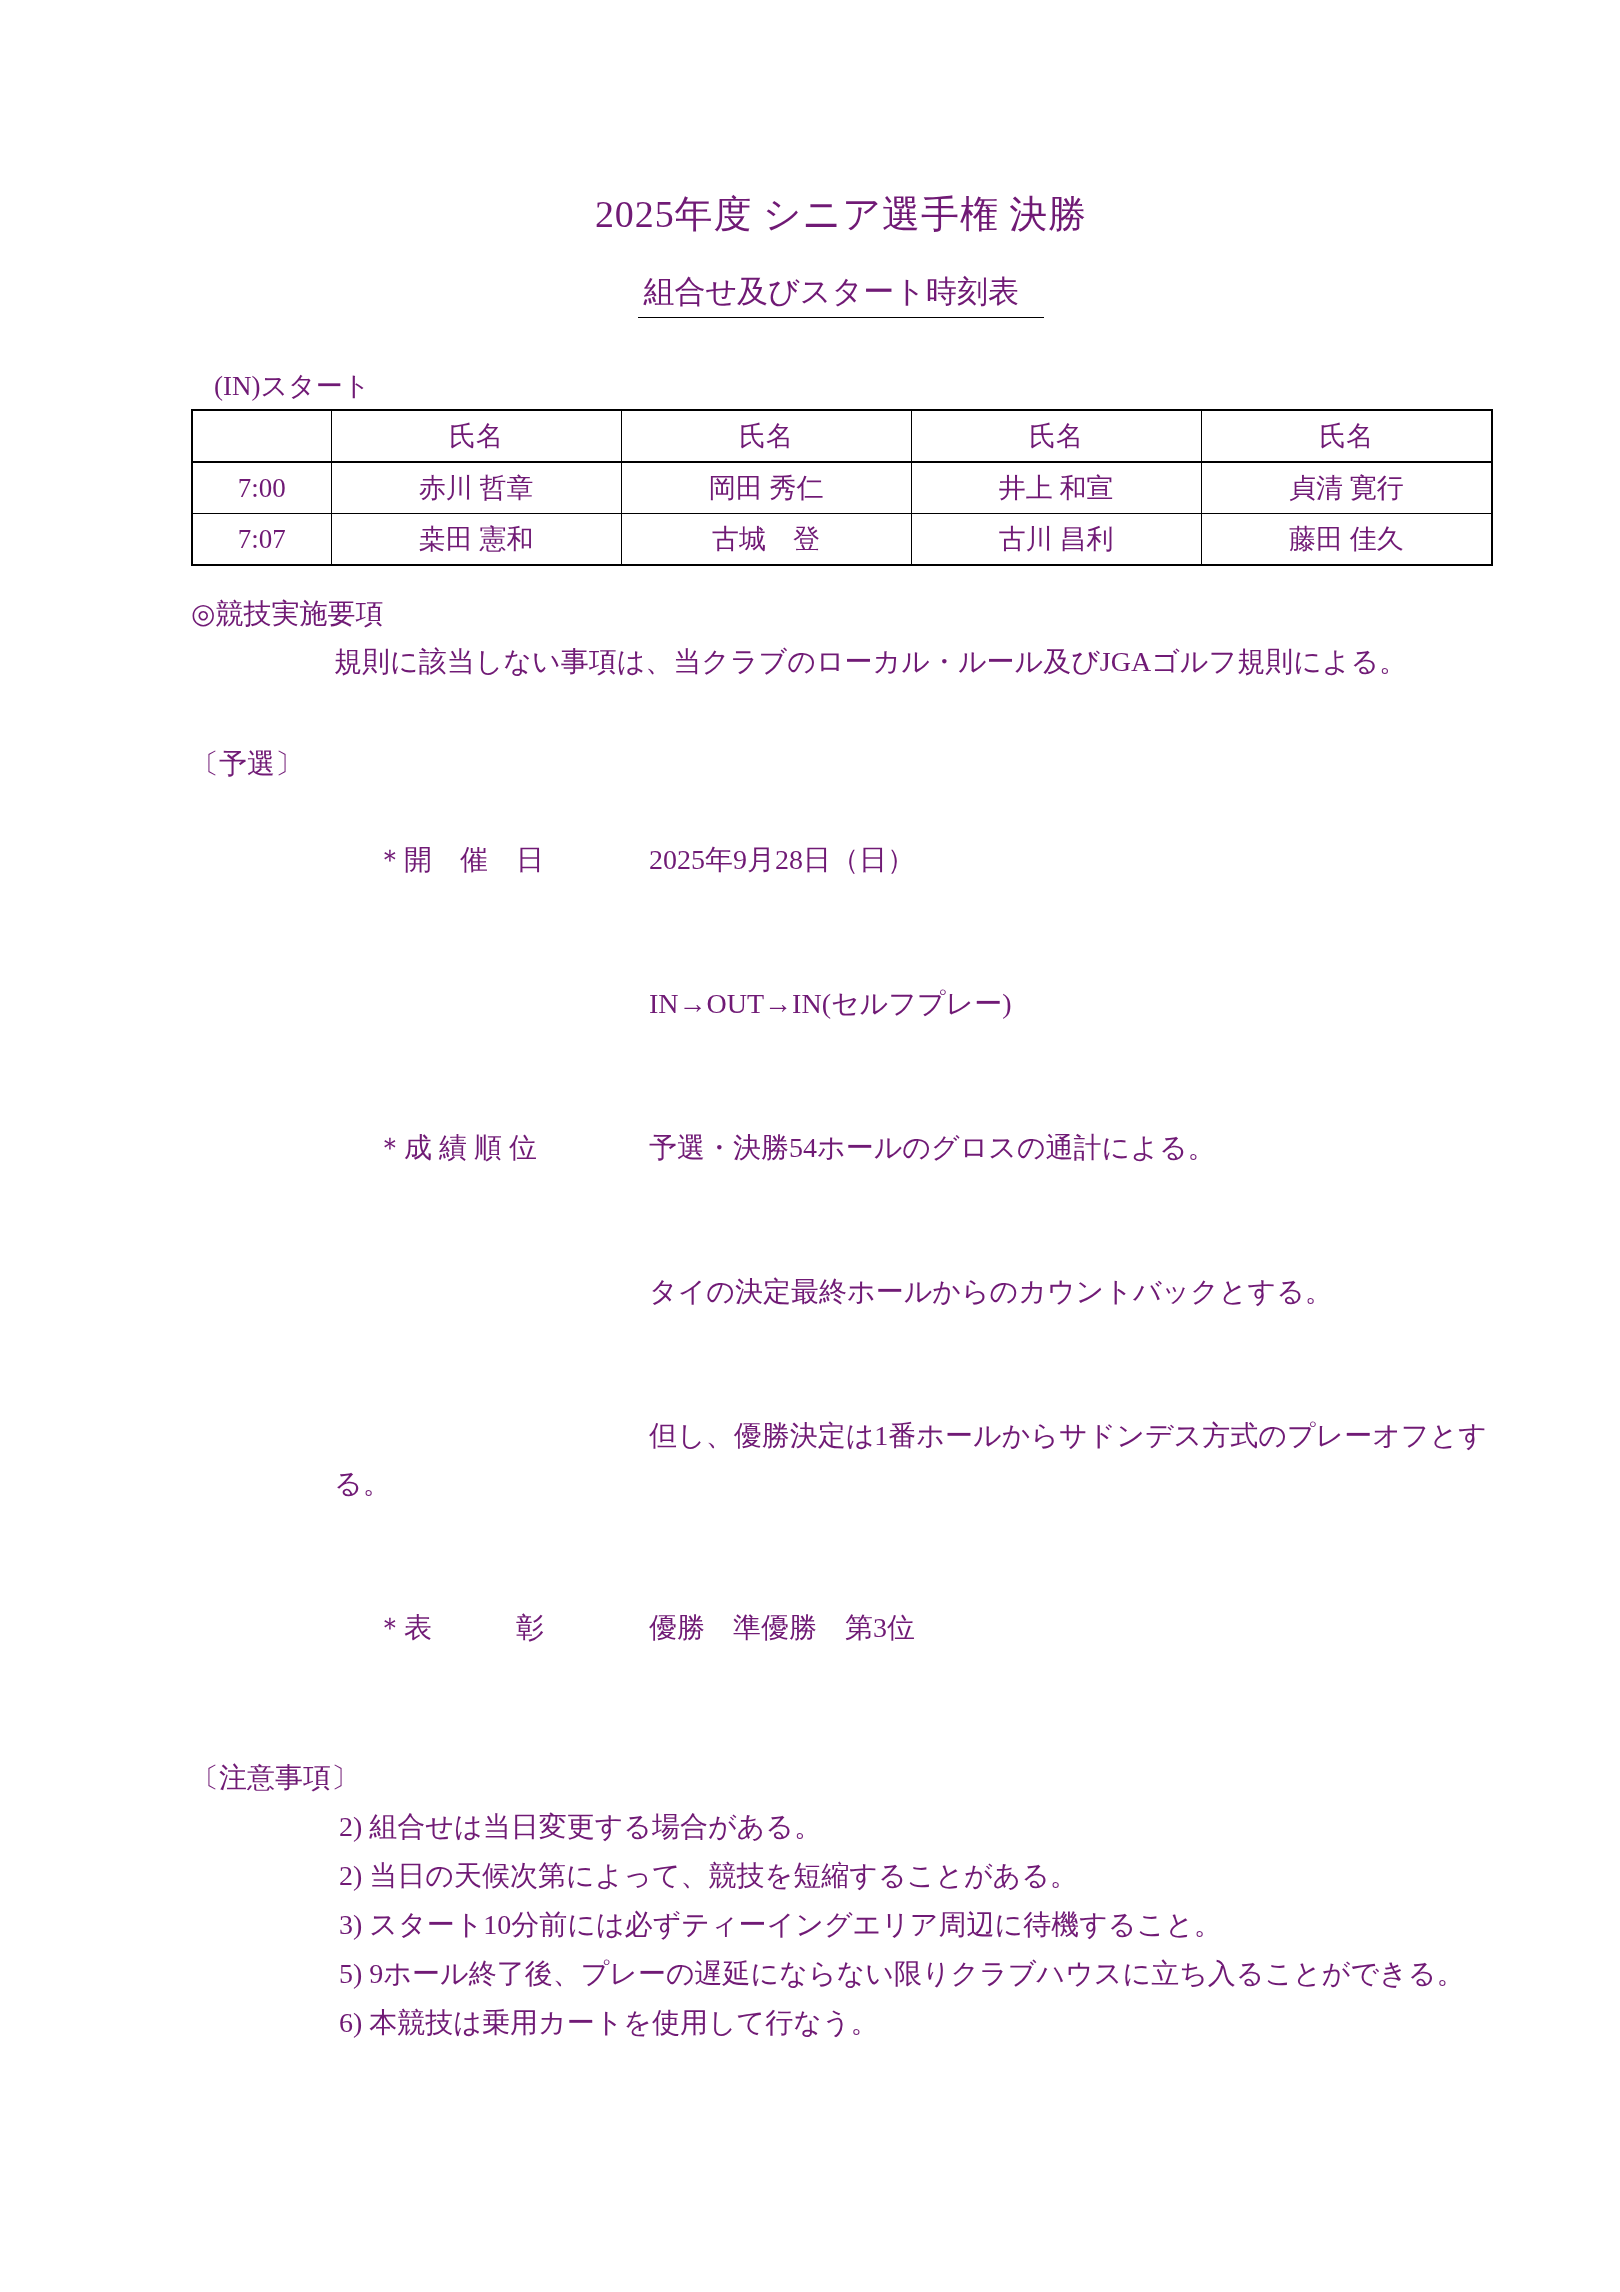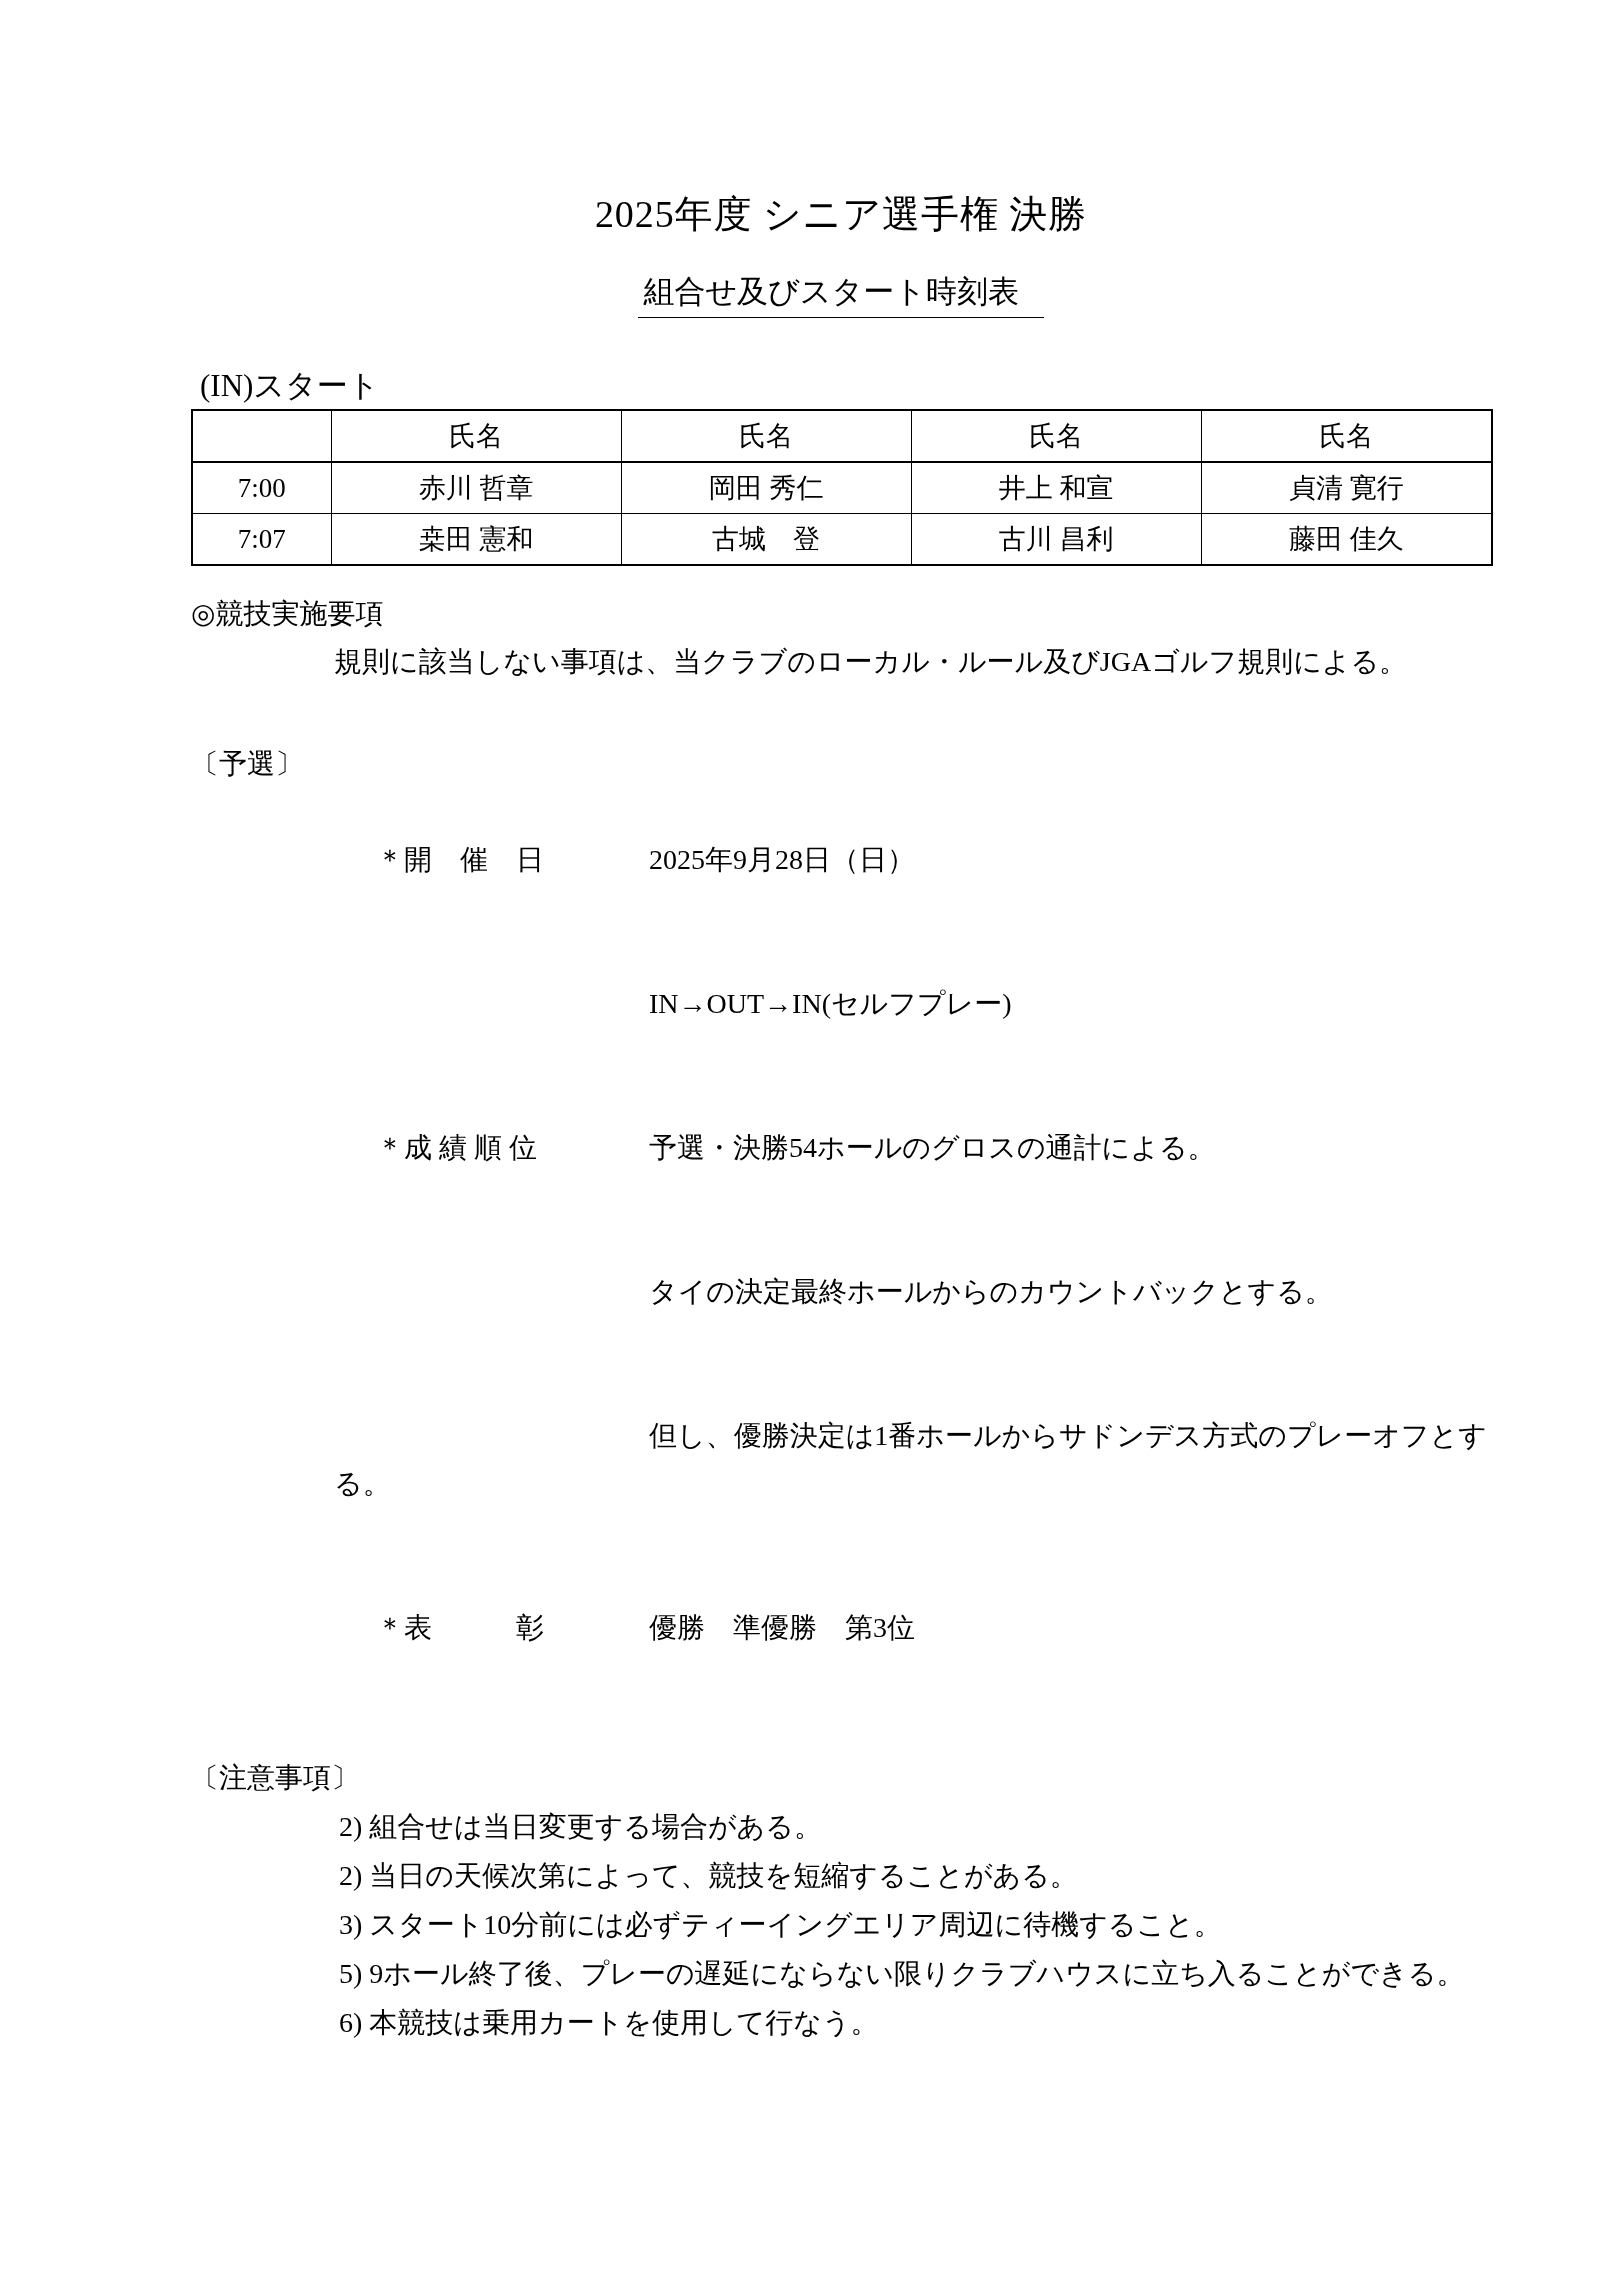--- a/index.html
+++ b/index.html
@@ -2,21 +2,21 @@
 <html style="font-size:14.3px"><head>
 <meta charset="utf-8">
 <style>
   html, body { margin: 0; padding: 0; background: #ffffff; }
   .page {
     position: relative;
     width: 1620px;
     height: 2123px;
     background: #ffffff;
     font-family: "Liberation Serif", "DejaVu Serif", serif;
-    color: #000000;
+    color: #701a75;
     overflow: hidden;
   }
   .content {
     position: absolute;
     left: 191px;
     top: 0;
     width: 1300px;
   }
   .doc-title {
     margin: 193px 0 0 0;
@@ -30,22 +30,22 @@
   .subtitle-row { margin-top: 38px; text-align: center; }
   .doc-subtitle {
     display: inline-block;
     font-size: 31px;
     line-height: 36px;
     border-bottom: 1.8px solid #000;
     padding: 0 25px 7.2px 5.4px;
     white-space: pre-wrap;
   }
   .start-label {
-    margin: 52px 0 0 9px;
-    font-size: 31px;
+    margin: 52px 0 0 23px;
+    font-size: 27px;
     line-height: 32px;
     white-space: pre-wrap;
   }
   table.start-table {
     margin-top: 7.2px;
     border-collapse: collapse;
     table-layout: fixed;
     width: 1300px;
     border: 2.7px solid #000;
   }

